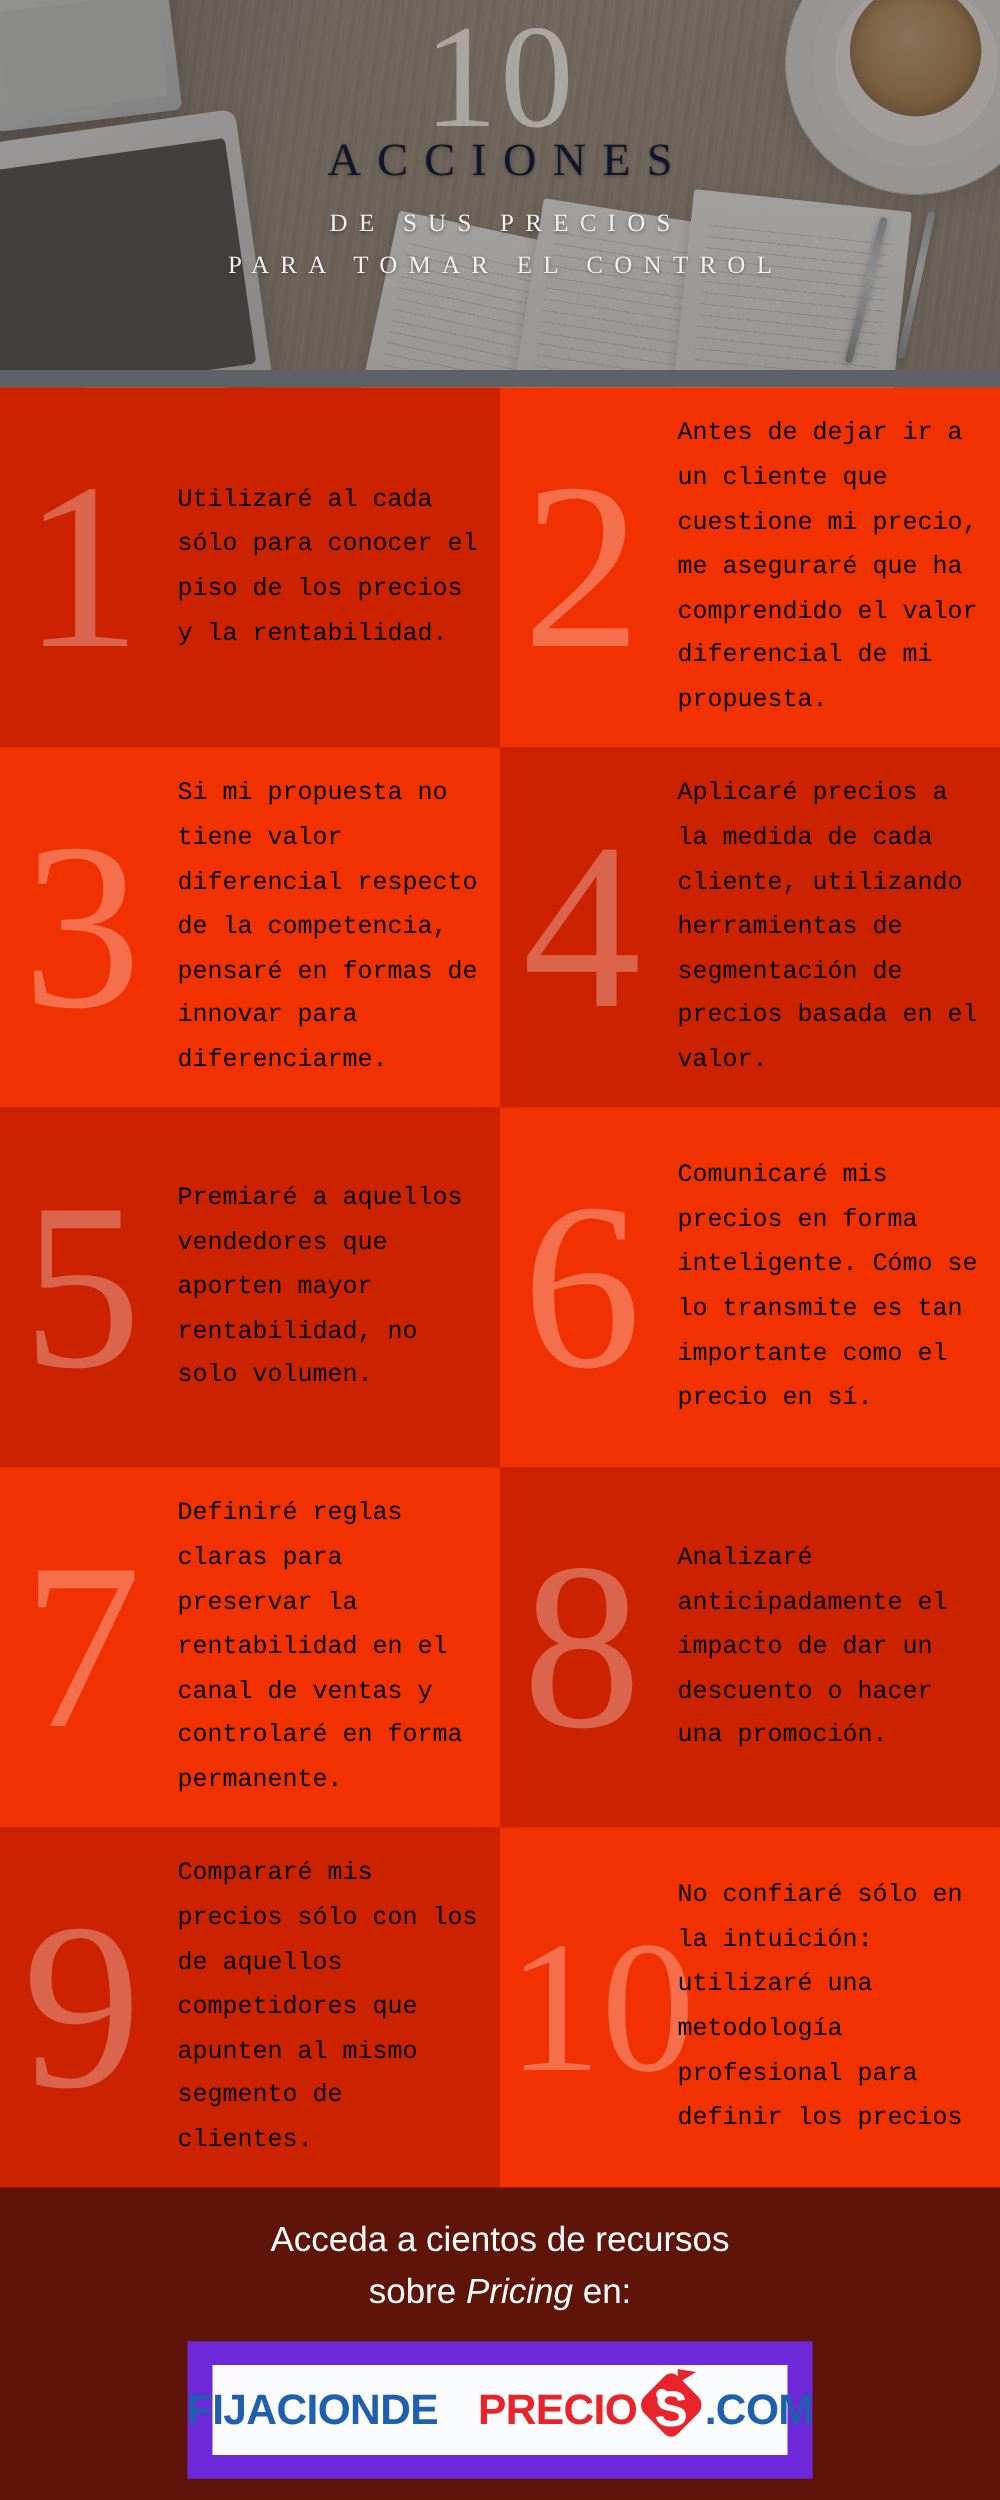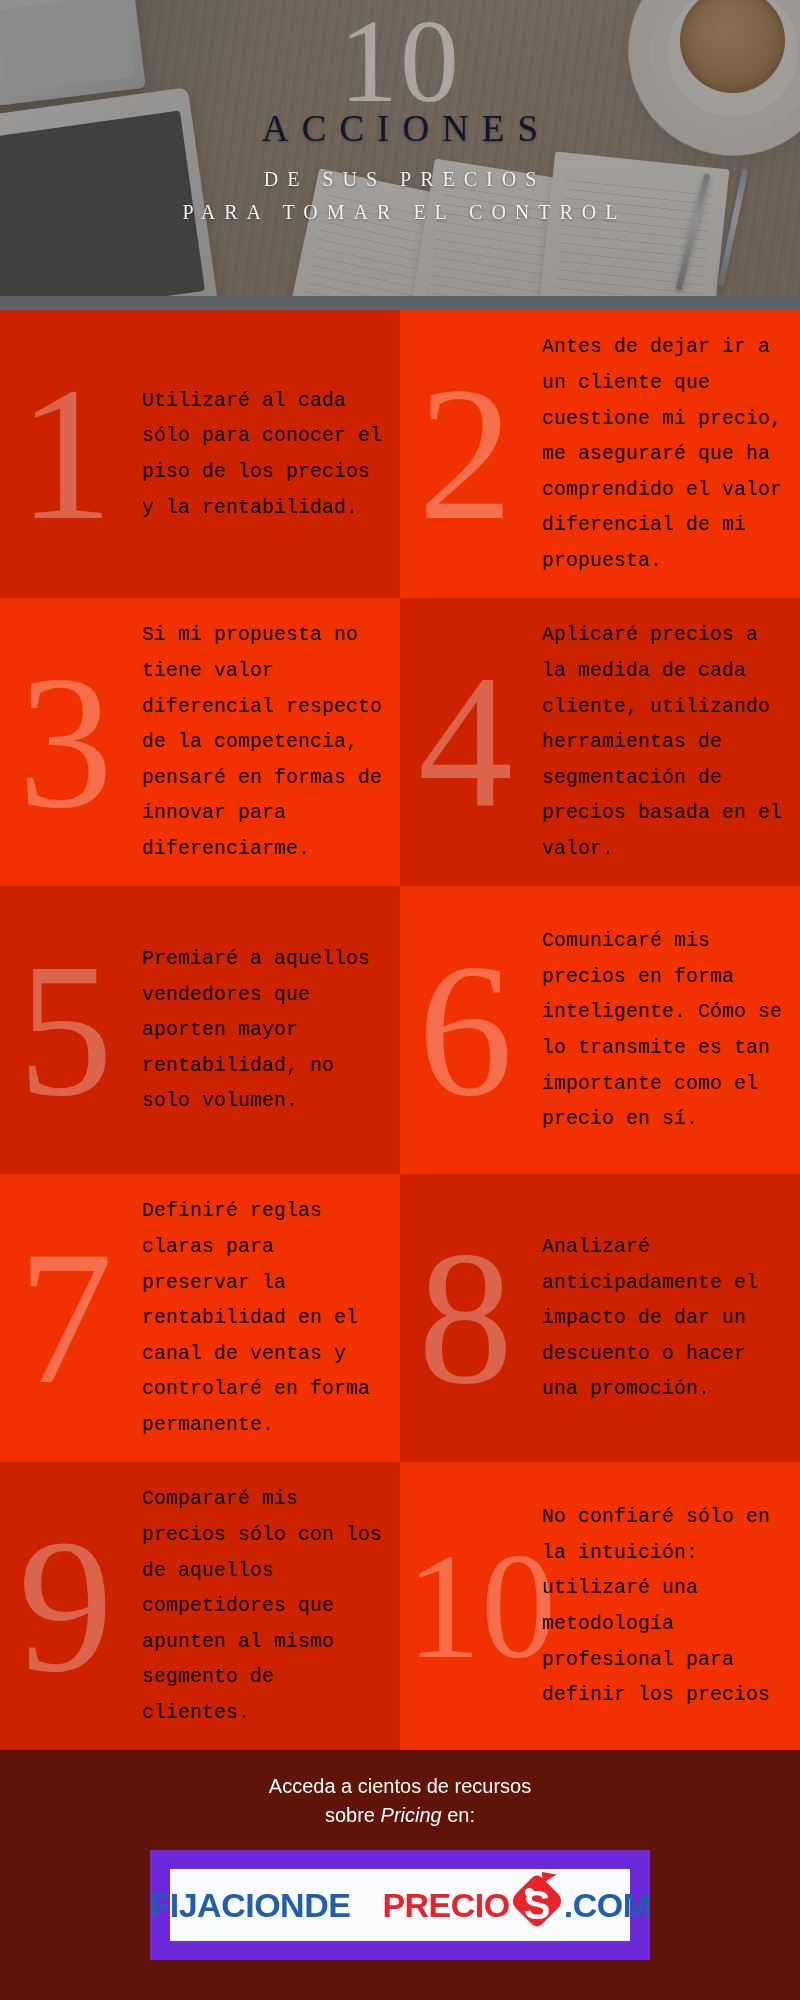--- a/index.html
+++ b/index.html
@@ -120,21 +120,21 @@
     color:#000000; font-size:20px; line-height:1.78;
     font-family:Liberation Mono, monospace;
   }
   .cell.n10 .body { width:250px; }
 
   
   .footer {
     position:relative; width:800px; height:250px; background:#5e1409;
     display:flex; flex-direction:column; align-items:center; padding-top:22px;
   }
-  .footer-line { color:#ffffff; font-size:20px; line-height:1.45; text-align:left; }
+  .footer-line { color:#ffffff; font-size:28px; line-height:1.45; text-align:left; }
   .footer-line em { font-style:italic; }
   .logo-box {
     margin-top:20px; width:500px; height:110px; background:#6d28d9;
     display:flex; align-items:center; justify-content:center; overflow:hidden;
   }
   .logo-inner { display:flex; align-items:center; justify-content:center;
                 width:460px; height:72px; background:#fafbfc; position:relative; }
   .logo-word { font-size:34px; font-weight:bold; letter-spacing:-.5px;
                display:flex; align-items:center; font-family:"Liberation Sans", sans-serif; }
   .lw-blue { color:#1f5fae; }

